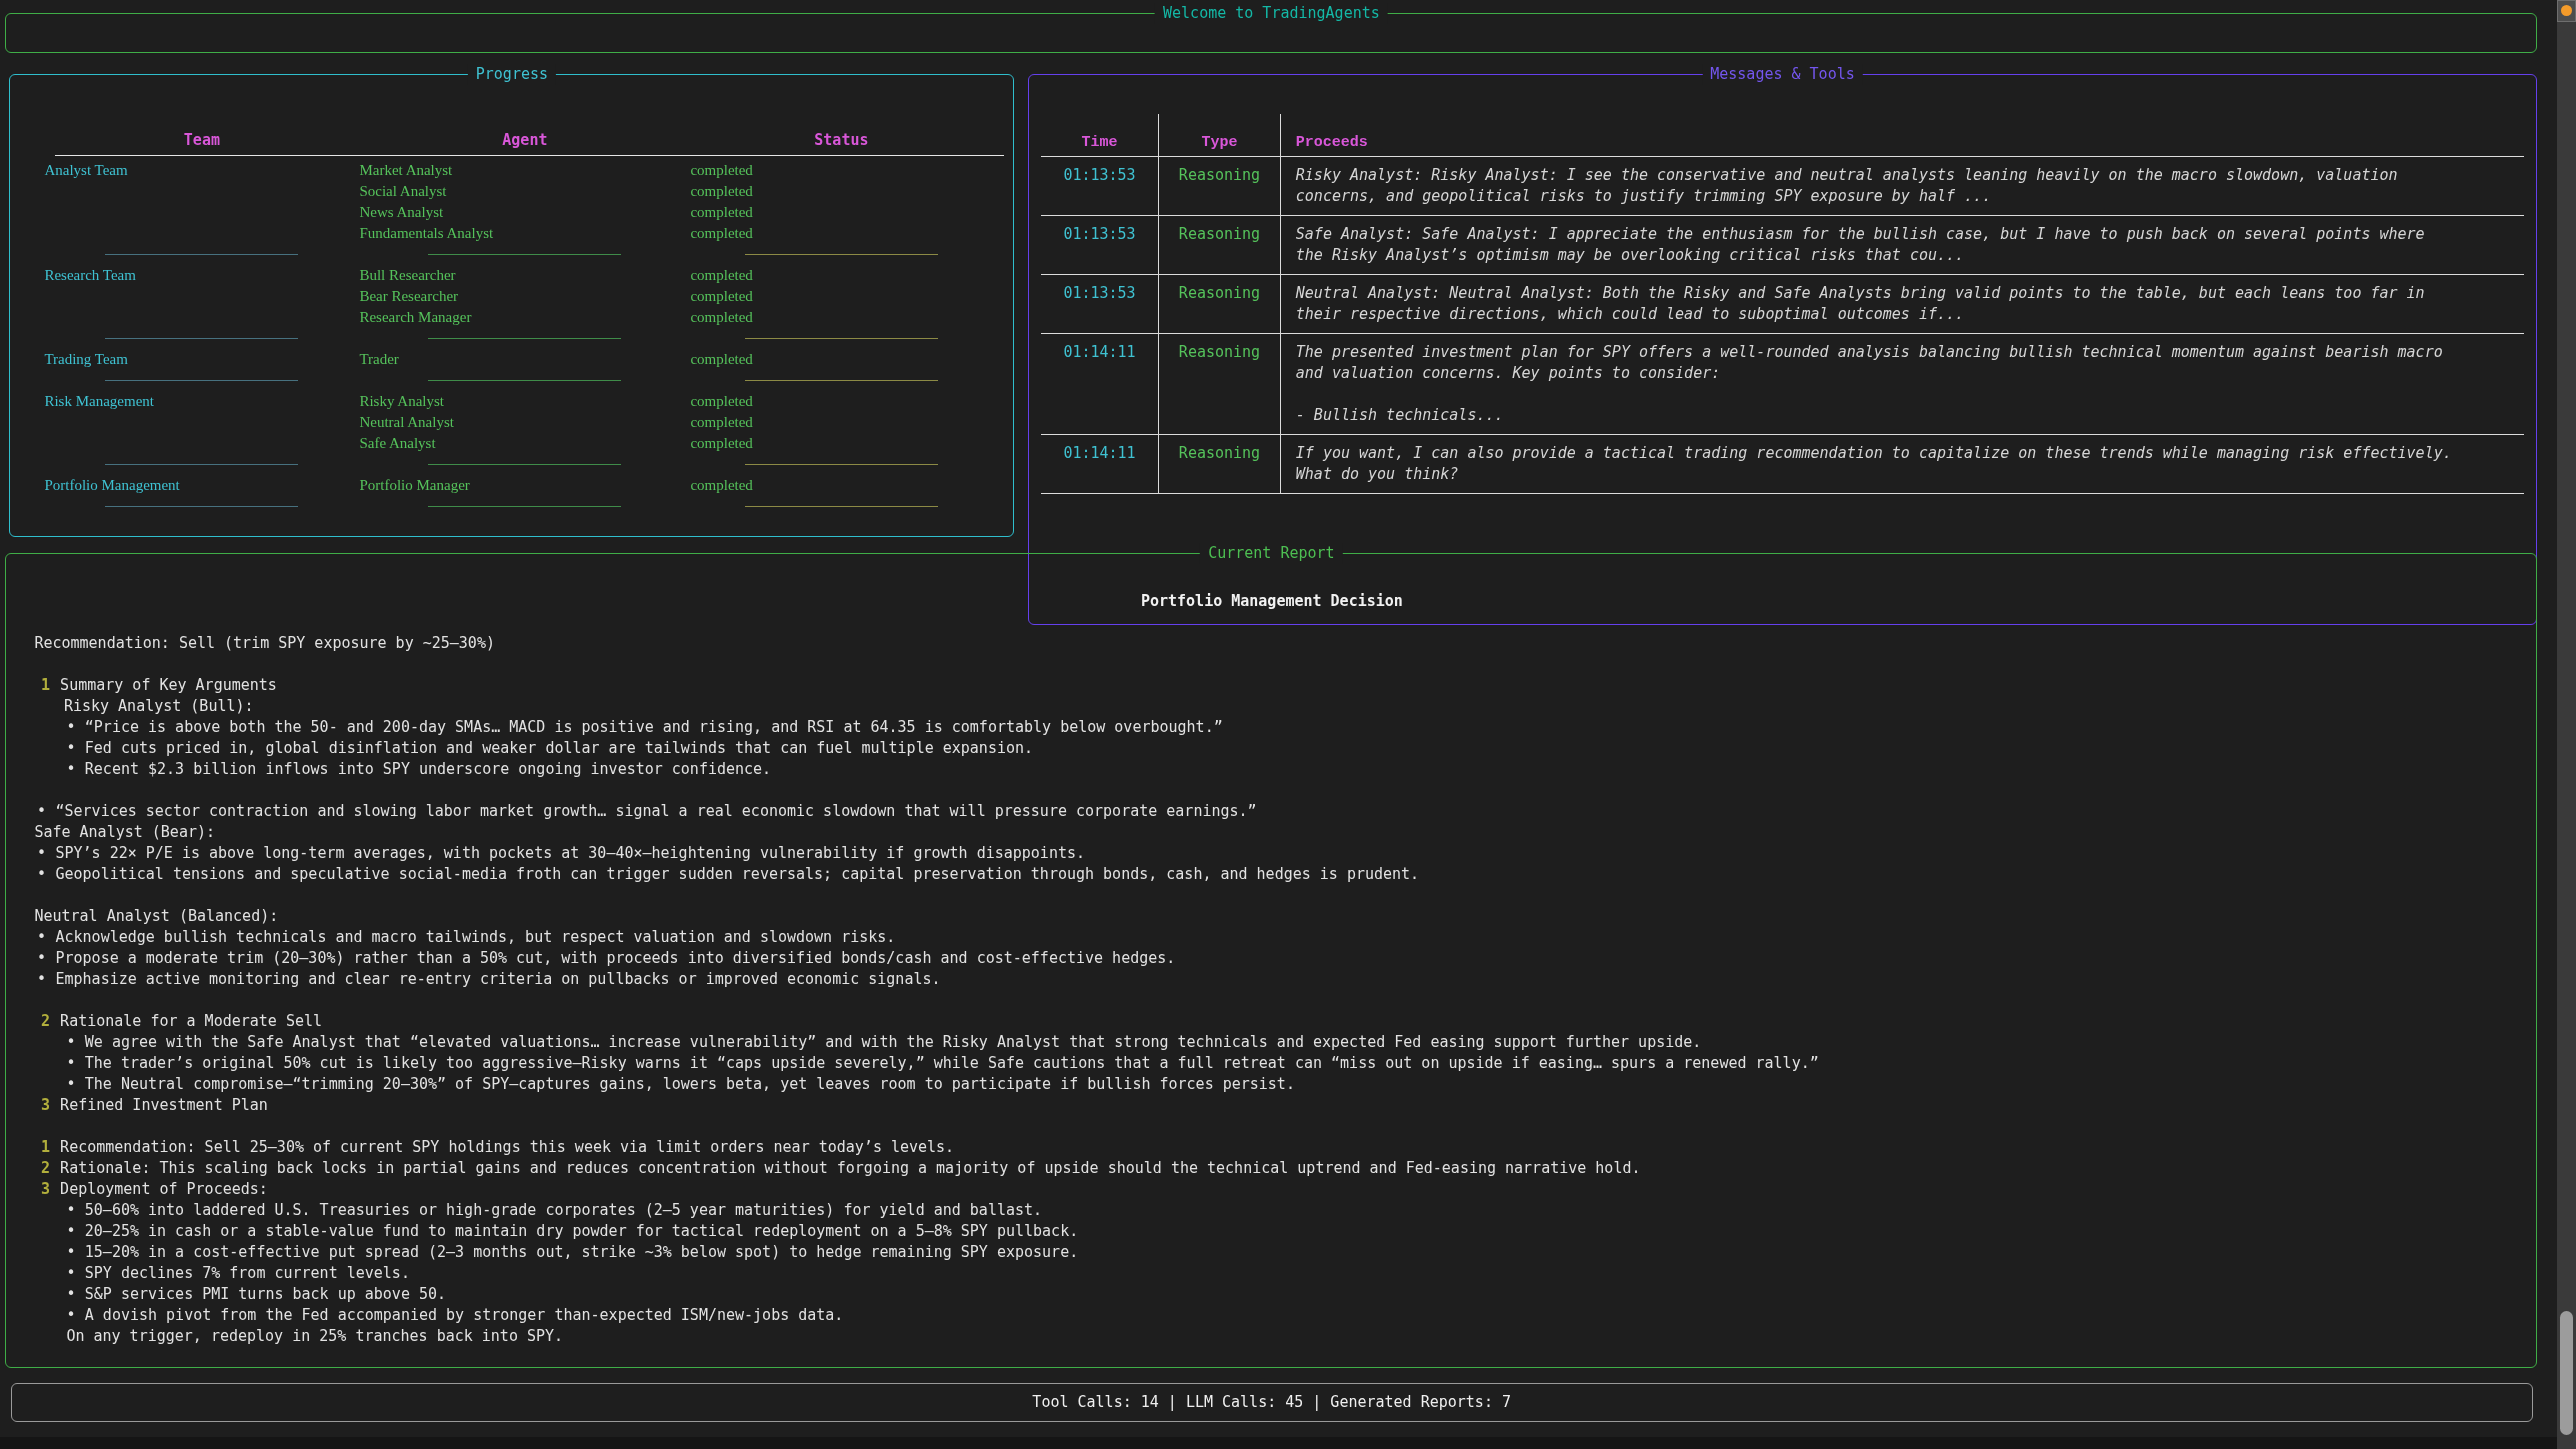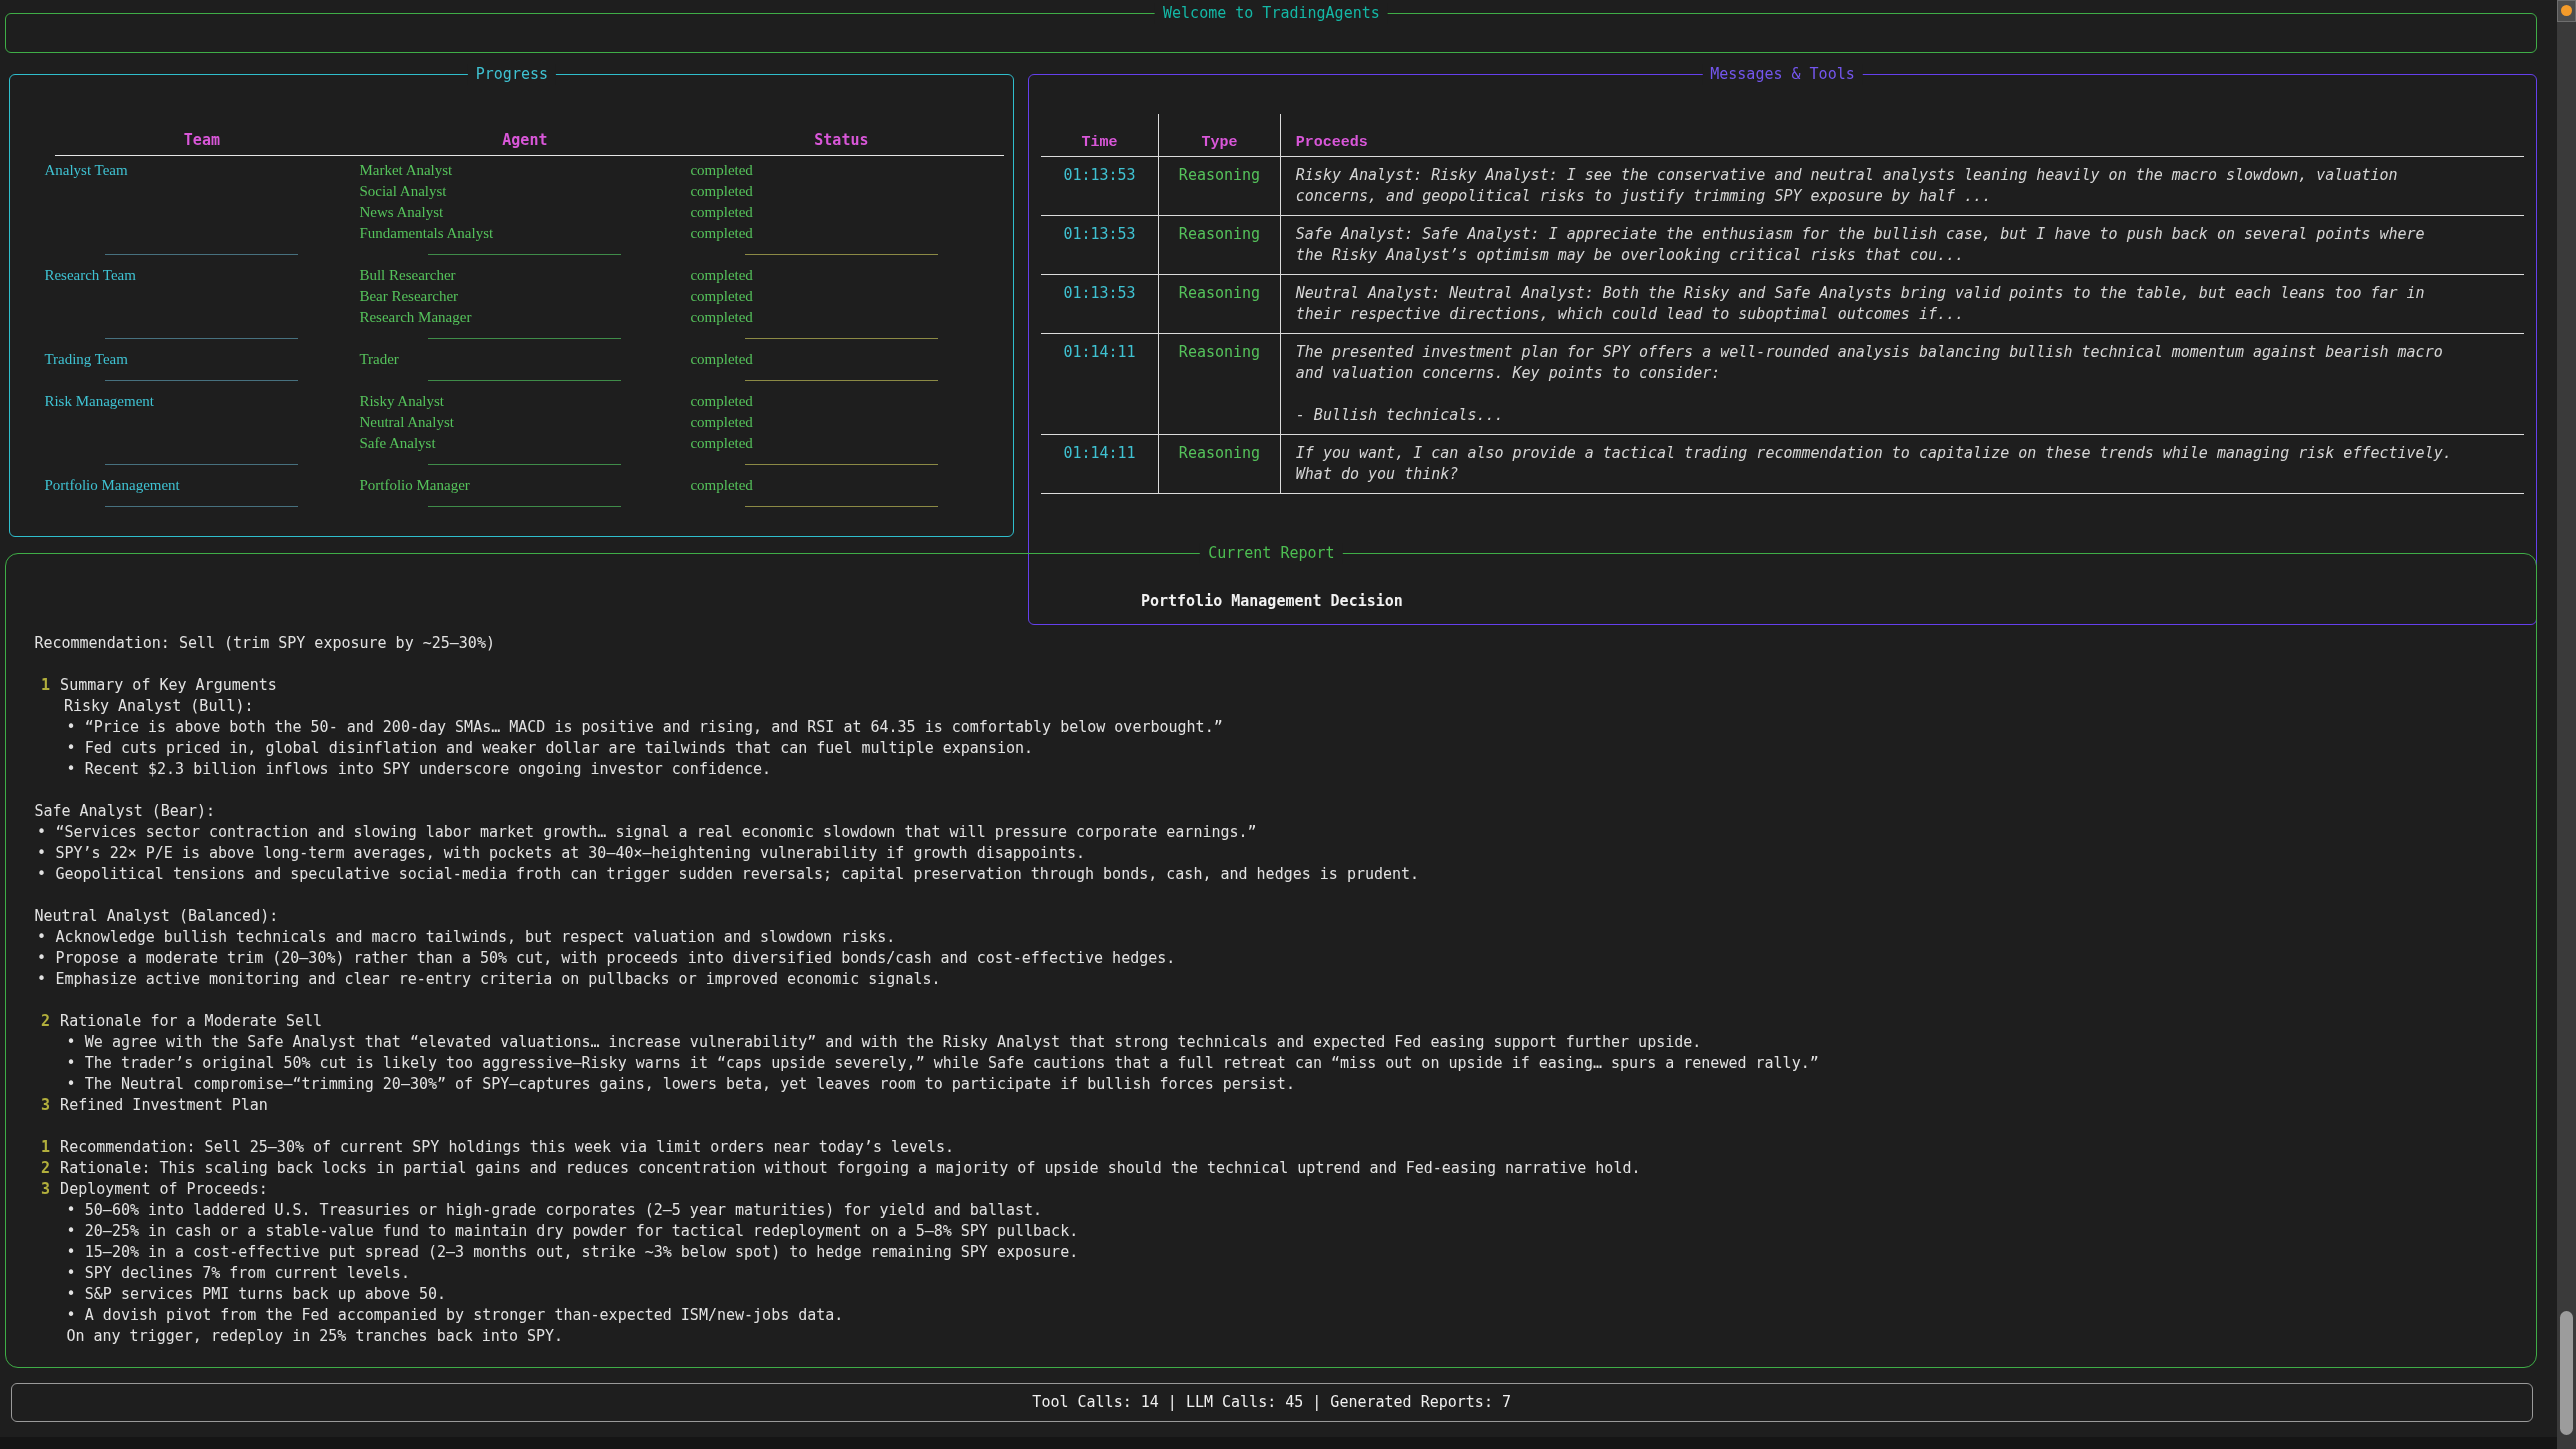--- a/index.html
+++ b/index.html
@@ -40,21 +40,21 @@
   .m-row { display:grid; grid-template-columns:118px 122px 1fr; border-bottom:1.3px solid #dcdcdc; }
   .m-row > div:nth-child(1), .m-row > div:nth-child(2) { border-right:1.3px solid #dcdcdc; }
   .m-head { color:#d957d9; font-weight:bold;font-family:Liberation Mono, monospace; }
   .m-head > div { height:42px; display:flex; align-items:flex-end; justify-content:center; padding-bottom:2.7px; }
   .m-head > div.hd-content { justify-content:flex-start; padding-left:14.8px; }
   .m-cell { padding:8px 5.4px; }
   .m-time    { text-align:center; color:#3fc2d2; }
   .m-type    { text-align:center; color:#55c25b; }
   .m-content { color:#d6d6d6; white-space:pre-wrap; padding-left:14.8px; padding-right:13.4px;font-style:italic; }
 
-  #report { left:5.4px; top:553px; width:2532px; height:815px; border-color:#3fae47;border-radius:13px; }
+  #report { left:5.4px; top:553px; width:2532px; height:815px; border-color:#3fae47; }
   #report .panel-title { color:#4dbf52; }
   .r-body { padding:37px 27px 0 28px; }
   .r-heading { text-align:center; font-weight:bold; color:#f2f2f2; height:21px; margin-bottom:21px; }
   .r-line { min-height:21px; white-space:pre-wrap; }
   .i0 { padding-left:0; }
   .i1 { padding-left:2.7px; }
   .i2 { padding-left:6.7px; }
   .i3 { padding-left:29.5px; }
   .i4 { padding-left:32px; }
   .rnum { color:#b2af3c; font-weight:bold; margin-right:10px; }
@@ -264,22 +264,22 @@
     <div class="r-heading">Portfolio Management Decision</div>
     <div>
         <div class="r-line i0"><span class="rtext">Recommendation: Sell (trim SPY exposure by ~25–30%)</span></div>
         <div class="r-line i0"><span class="rtext"></span></div>
         <div class="r-line i2"><span class="rnum">1</span><span class="rtext">Summary of Key Arguments</span></div>
         <div class="r-line i3"><span class="rtext">Risky Analyst (Bull):</span></div>
         <div class="r-line i4"><span class="rbul">•</span><span class="rtext">“Price is above both the 50- and 200-day SMAs… MACD is positive and rising, and RSI at 64.35 is comfortably below overbought.”</span></div>
         <div class="r-line i4"><span class="rbul">•</span><span class="rtext">Fed cuts priced in, global disinflation and weaker dollar are tailwinds that can fuel multiple expansion.</span></div>
         <div class="r-line i4"><span class="rbul">•</span><span class="rtext">Recent $2.3 billion inflows into SPY underscore ongoing investor confidence.</span></div>
         <div class="r-line i0"><span class="rtext"></span></div>
+        <div class="r-line i1"><span class="rbul">•</span><span class="rtext">“Services sector contraction and slowing labor market growth… signal a real economic slowdown that will pressure corporate earnings.”</span></div>
         <div class="r-line i0"><span class="rtext">Safe Analyst (Bear):</span></div>
-        <div class="r-line i1"><span class="rbul">•</span><span class="rtext">“Services sector contraction and slowing labor market growth… signal a real economic slowdown that will pressure corporate earnings.”</span></div>
         <div class="r-line i1"><span class="rbul">•</span><span class="rtext">SPY’s 22× P/E is above long-term averages, with pockets at 30–40×—heightening vulnerability if growth disappoints.</span></div>
         <div class="r-line i1"><span class="rbul">•</span><span class="rtext">Geopolitical tensions and speculative social-media froth can trigger sudden reversals; capital preservation through bonds, cash, and hedges is prudent.</span></div>
         <div class="r-line i0"><span class="rtext"></span></div>
         <div class="r-line i0"><span class="rtext">Neutral Analyst (Balanced):</span></div>
         <div class="r-line i1"><span class="rbul">•</span><span class="rtext">Acknowledge bullish technicals and macro tailwinds, but respect valuation and slowdown risks.</span></div>
         <div class="r-line i1"><span class="rbul">•</span><span class="rtext">Propose a moderate trim (20–30%) rather than a 50% cut, with proceeds into diversified bonds/cash and cost-effective hedges.</span></div>
         <div class="r-line i1"><span class="rbul">•</span><span class="rtext">Emphasize active monitoring and clear re-entry criteria on pullbacks or improved economic signals.</span></div>
         <div class="r-line i0"><span class="rtext"></span></div>
         <div class="r-line i2"><span class="rnum">2</span><span class="rtext">Rationale for a Moderate Sell</span></div>
         <div class="r-line i4"><span class="rbul">•</span><span class="rtext">We agree with the Safe Analyst that “elevated valuations… increase vulnerability” and with the Risky Analyst that strong technicals and expected Fed easing support further upside.</span></div>

